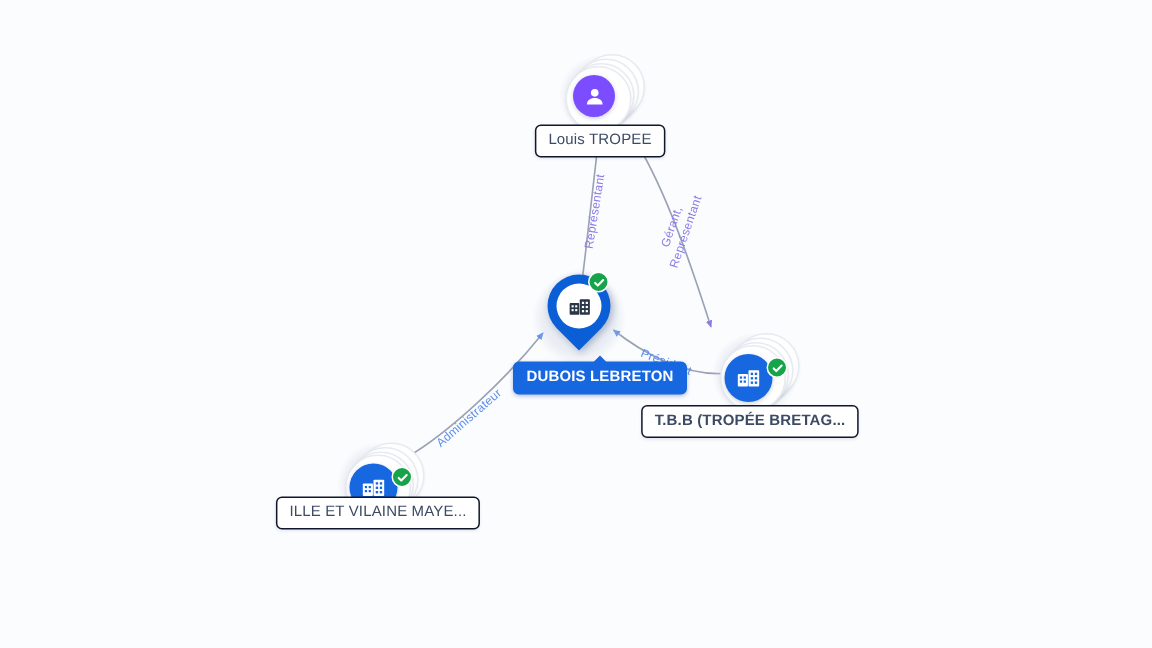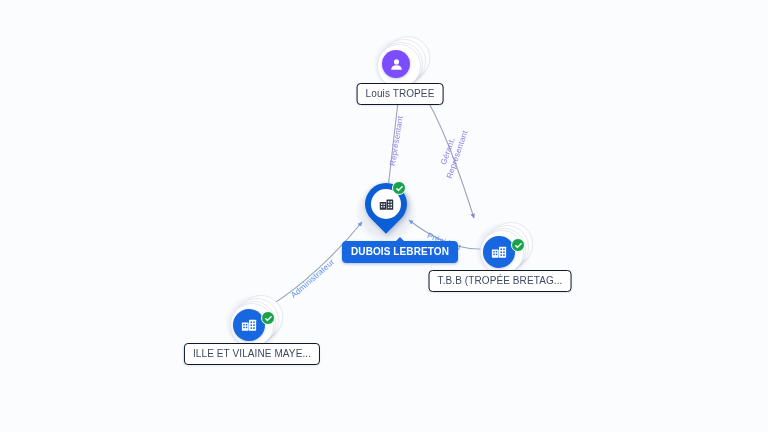--- a/index.html
+++ b/index.html
@@ -261,21 +261,21 @@
         <rect x="17.6" y="11.2" width="2.1" height="2.1" fill="#1667e0"></rect>
         <rect x="14" y="15.1" width="2.1" height="2.1" fill="#1667e0"></rect>
         <rect x="17.6" y="15.1" width="2.1" height="2.1" fill="#1667e0"></rect>
       </svg>
     </div>
     <div class="badge-check" style="left:8px; top:-12px;">
       <svg width="9" height="9" viewBox="0 0 12 12" aria-hidden="true">
         <path d="M2.4 6.2 L4.7 8.5 L9.5 3.6" fill="none" stroke="#ffffff" stroke-width="1.9" stroke-linecap="round" stroke-linejoin="round"></path>
       </svg>
     </div>
-    <div class="node-label" style="left:-3px; top:20px;">T.B.B (TROPÉE BRETAG...</div>
+    <div class="node-label" style="left:-3px; top:20px;font-weight:bold;">T.B.B (TROPÉE BRETAG...</div>
   </div>
 
   <div class="node" style="left:253px; top:323px;">
     <div class="halo" style="width:56px; height:56px;"></div>
     <div class="stack">
       <div class="card c1"></div>
       <div class="card c2"></div>
       <div class="card c3"></div>
       <div class="card c4"></div>
     </div>
@@ -293,16 +293,16 @@
         <rect x="17.6" y="11.2" width="2.1" height="2.1" fill="#1667e0"></rect>
         <rect x="14" y="15.1" width="2.1" height="2.1" fill="#1667e0"></rect>
         <rect x="17.6" y="15.1" width="2.1" height="2.1" fill="#1667e0"></rect>
       </svg>
     </div>
     <div class="badge-check" style="left:8px; top:-12px;">
       <svg width="9" height="9" viewBox="0 0 12 12" aria-hidden="true">
         <path d="M2.4 6.2 L4.7 8.5 L9.5 3.6" fill="none" stroke="#ffffff" stroke-width="1.9" stroke-linecap="round" stroke-linejoin="round"></path>
       </svg>
     </div>
-    <div class="node-label" style="left:-1px; top:20px;">ILLE ET VILAINE MAYE...</div>
+    <div class="node-label" style="left:-1px; top:8px;">ILLE ET VILAINE MAYE...</div>
   </div>
 
 </div>
 
 </body></html>

